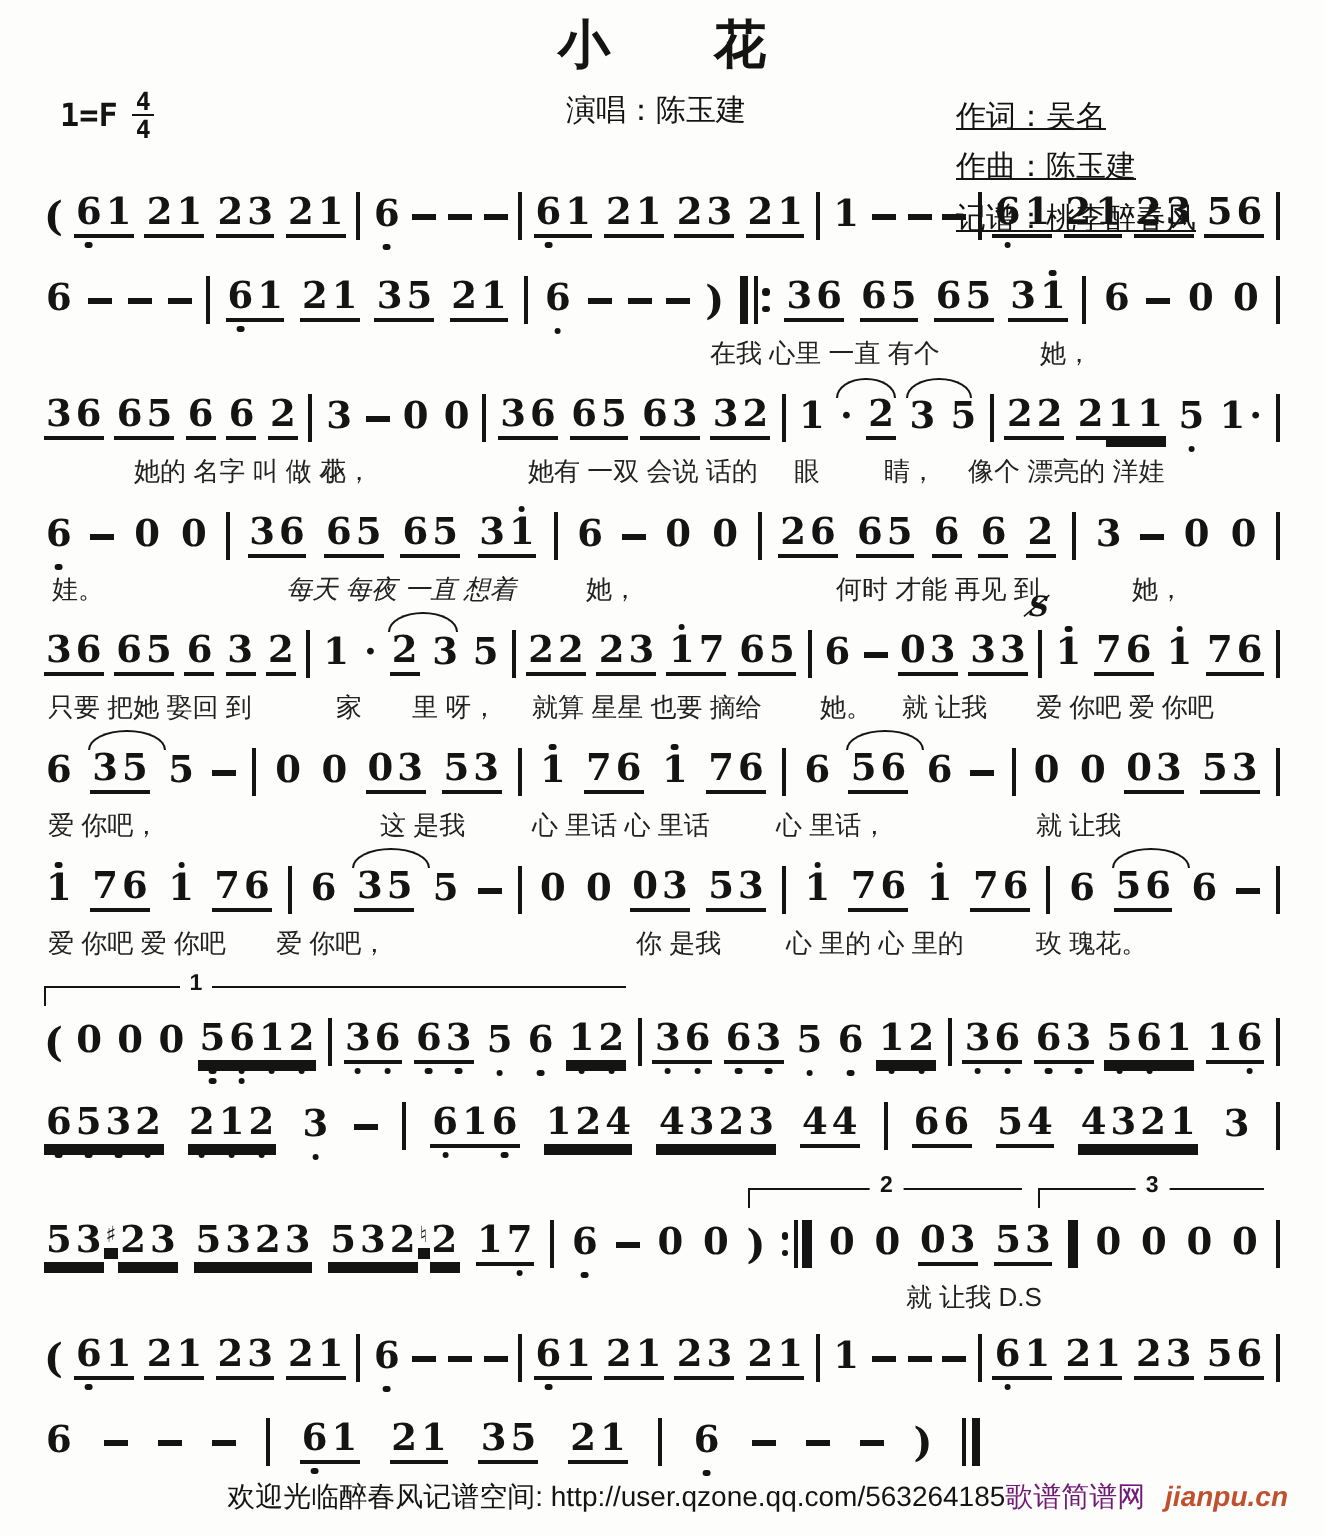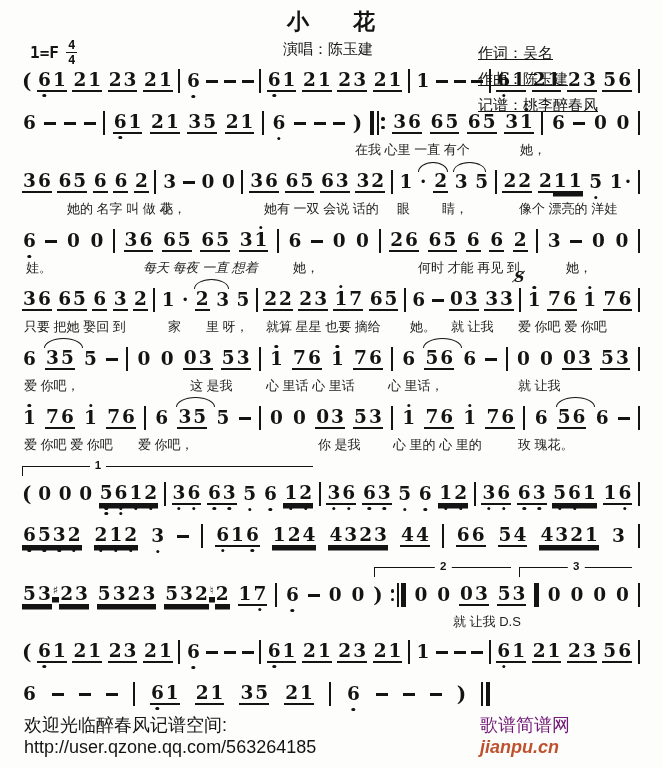--- a/index.html
+++ b/index.html
@@ -1,20 +1,20 @@
 <!DOCTYPE html>
 <html><head>
 <meta charset="utf-8">
 <style>
   html,body{margin:0;padding:0;background:#e8e8e8;}
   .page{width:662px;height:768px;margin:0 auto;background:#fdfdfc;color:#141414;
         box-sizing:border-box;padding:8px 0 0;display:flex;flex-direction:column;
         font-family:"DejaVu Serif",serif;overflow:hidden;position:relative;}
   
-  .title{text-align:center;font-size:22px;font-weight:bold;line-height:1.2;height:44px;
+  .title{text-align:center;font-size:26px;font-weight:bold;line-height:1.2;height:44px;
          font-family:"DejaVu Serif",serif;}
   .meta{position:relative;height:74px;font-size:15px;font-family:"Liberation Sans",sans-serif;}
   .keytime{position:absolute;left:30px;top:4px;font-size:16px;font-weight:bold;
            font-family:"DejaVu Sans Mono",monospace;display:flex;align-items:center;gap:7px;}
   .frac{display:inline-flex;flex-direction:column;font-size:12.5px;line-height:1.1;text-align:center;}
   .frac .top{border-bottom:1.5px solid #141414;padding:0 2px;}
   .performer{position:absolute;left:283px;top:6px;text-align:right;}
   .credits{position:absolute;left:478px;top:6px;line-height:1.72;text-decoration:underline;}
   
   .score{flex:1;padding:0 22px;}
@@ -49,22 +49,22 @@
   .volta-row{position:relative;height:12px;margin-bottom:3px;}
   .volta{position:absolute;top:2px;height:9px;border-top:1.5px solid #141414;
          border-left:1.5px solid #141414;}
   .vlabel{position:absolute;top:-8px;left:50%;transform:translateX(-50%);background:#fdfdfc;
           padding:0 5px;font-size:11.5px;font-weight:bold;font-family:"Liberation Sans",sans-serif;}
   .vlabel.vleft{left:23%;transform:none;}
   .lyric-row{position:relative;height:19px;margin-top:3px;font-size:13px;
              font-family:"Liberation Sans",sans-serif;color:#222;}
   .lyric{position:absolute;top:0;white-space:pre;}
   
-  .footer{display:flex;justify-content:flex-start;align-items:flex-end;
-          padding:4px 18px 10px 24px;font-size:18px;font-family:"Liberation Sans",sans-serif;}
+  .footer{display:flex;justify-content:flex-end;align-items:flex-end;
+          padding:4px 18px 10px 24px;font-size:14px;font-family:"Liberation Sans",sans-serif;margin-left:20px;}
   .wm-name{color:#701a75;margin-right:6px;}
   .wm-url{font-weight:bold;font-style:italic;}
 </style>
 </head>
 <body>
 
 <div class="page">
 
   <div class="title">小　　花</div>
 
@@ -313,21 +313,21 @@
             <span class="ch">·</span>
           </span>
           <i class="bar"></i>
         </div>
         <div class="lyric-row">
           <span class="lyric" style="left: 4px; margin-left: 41px;">她的 名字 叫 做 小</span>
           <span class="lyric" style="left: 138px;">花，</span>
           <span class="lyric" style="left: 242px;">她有 一双 会说 话的</span>
           <span class="lyric" style="left: 375px;">眼</span>
           <span class="lyric" style="left: 420px;">睛，</span>
-          <span class="lyric" style="left: 497px;">像个 漂亮的 洋娃</span>
+          <span class="lyric" style="left: 462px;">像个 漂亮的 洋娃</span>
         </div>
       </div>
       <div class="system" style="margin-bottom: 7px;">
         <div class="note-row">
           <span class="grp">
             <span class="ch">6<i class="bd n0"></i></span>
           </span>
           <i class="dash"></i>
           <span class="grp">
             <span class="ch">0</span>

